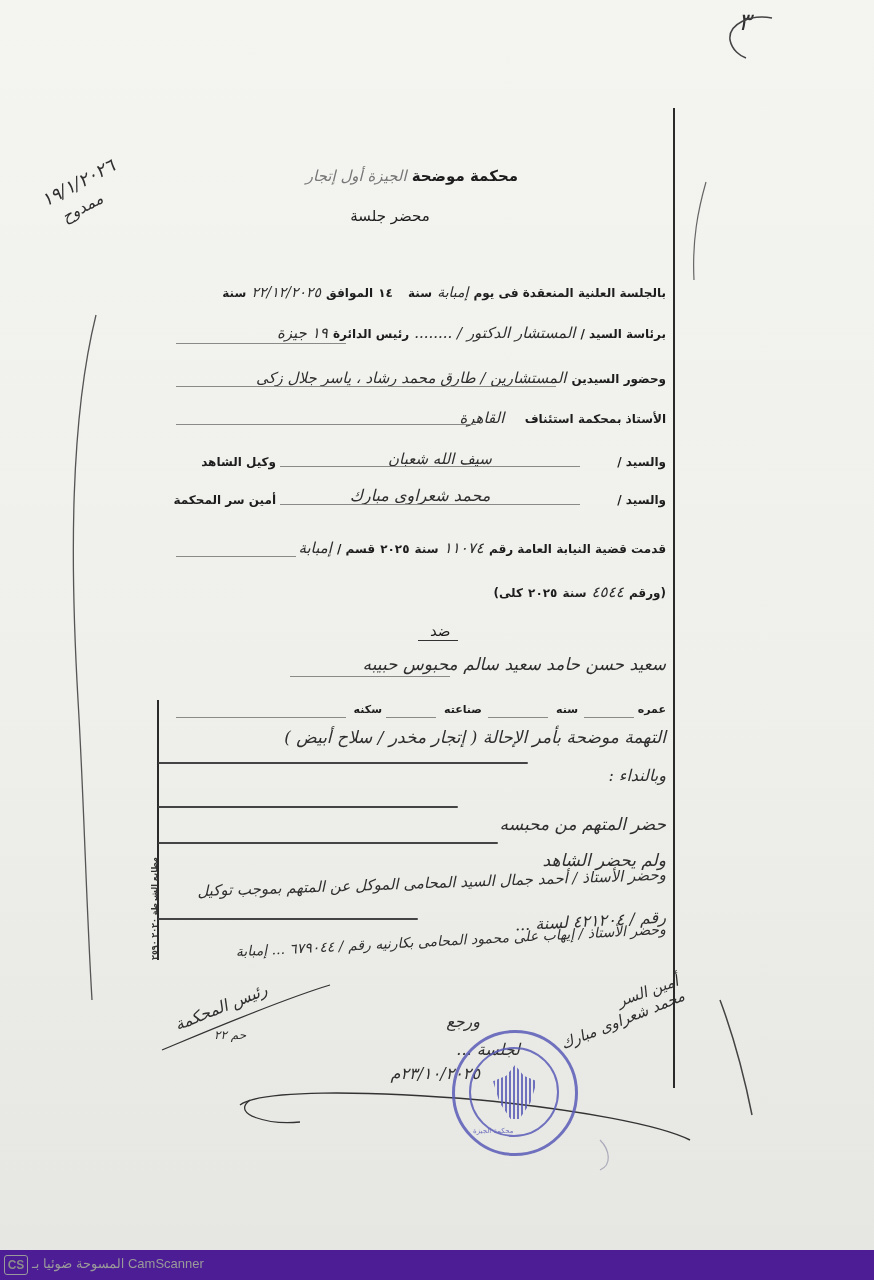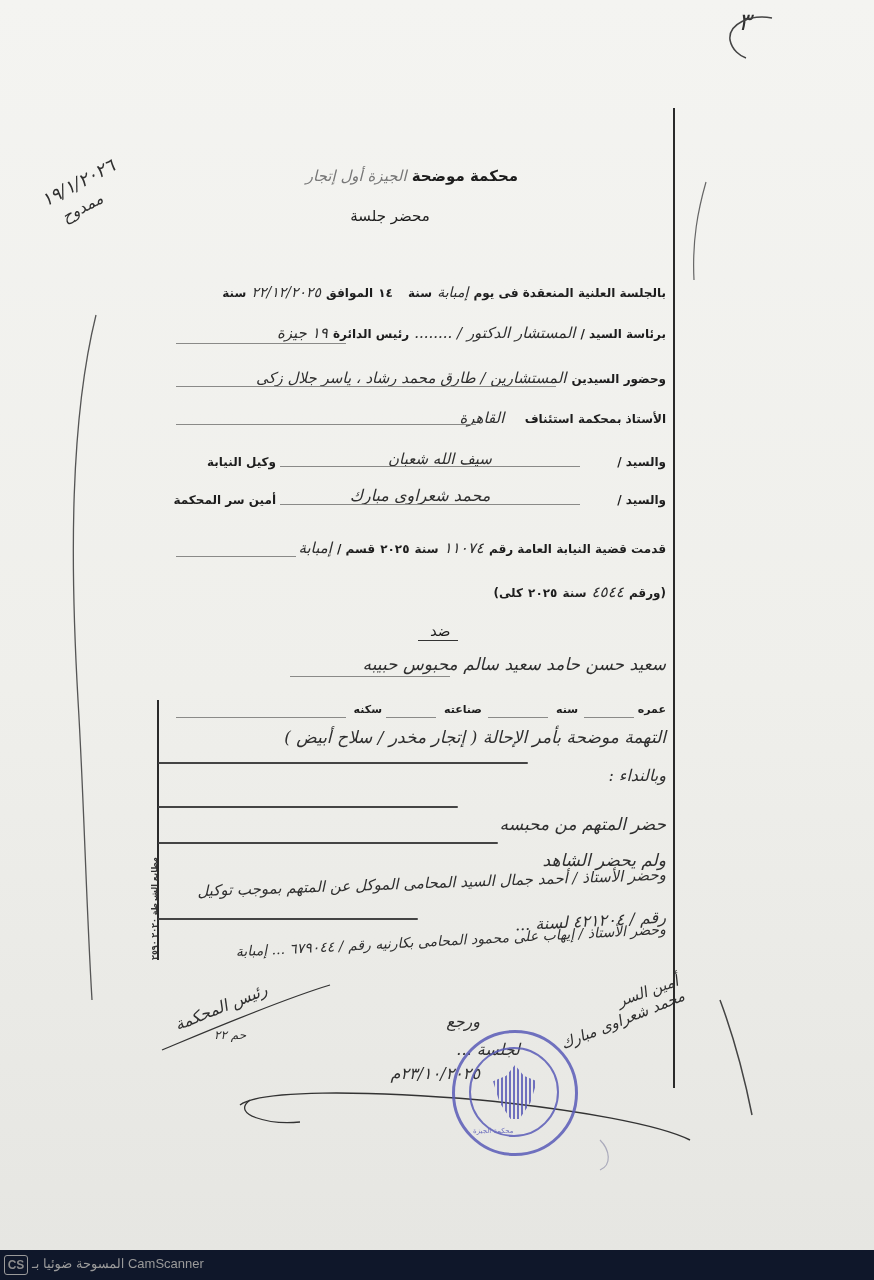--- a/index.html
+++ b/index.html
@@ -13,21 +13,21 @@
     background:linear-gradient(180deg,#f4f4f1 0%,#efefeb 55%,#e6e6e2 100%);
   }
   .abs { position:absolute; }
   .rtl { direction:rtl; text-align:right; }
   .printed { color:#1d1d1d; font-family:"DejaVu Sans", sans-serif; font-weight:bold; font-size:12px; white-space:nowrap; }
   .hand { color:#2f2f2f; font-family:"DejaVu Serif", serif; font-style:italic; white-space:nowrap; }
   .rule { position:absolute; height:1px; background:#8a8a88; }
   .vline { position:absolute; width:2px; background:#2a2a2a; }
   .hline { position:absolute; height:2px; background:#444; border-radius:2px; }
   .footer {
-    position:absolute; left:0; top:1250px; width:874px; height:30px; background:#0f172a;
+    position:absolute; left:0; top:1250px; width:874px; height:30px; background:#4c1d95;
   }
   .cs-badge {
     position:absolute; left:4px; top:5px; width:22px; height:18px;
     border:1.5px solid #9a9a9a; border-radius:3px; color:#8c8c8c;
     font-family:"Liberation Sans", sans-serif; font-weight:bold; font-size:12px;
     text-align:center; line-height:18px;
   }
   .cs-text {
     position:absolute; left:32px; top:6px; color:#9a9a9a;
     font-family:"Liberation Sans", sans-serif; font-size:13px; white-space:nowrap;
@@ -109,21 +109,21 @@
 
   <div class="abs rtl" style="left:176px;top:408px;width:490px;">
     <span class="printed">الأستاذ بمحكمة استئناف</span>
     &nbsp;&nbsp;&nbsp;<span class="hand" style="font-size:15px;">القاهرة</span>
   </div>
   <div class="rule" style="left:176px;top:424px;width:300px;"></div>
 
   <div class="abs printed rtl" style="left:560px;top:455px;width:106px;">والسيد /</div>
   <div class="abs hand rtl" style="left:330px;top:450px;width:220px;font-size:15px;text-align:center;">سيف الله شعبان</div>
   <div class="rule" style="left:280px;top:466px;width:300px;"></div>
-  <div class="abs printed rtl" style="left:176px;top:455px;width:100px;font-weight:bold;">وكيل النيابة</div>
+  <div class="abs printed rtl" style="left:176px;top:455px;width:100px;font-weight:bold;">وكيل الشاهد</div>
 
   <div class="abs printed rtl" style="left:560px;top:493px;width:106px;">والسيد /</div>
   <div class="abs hand rtl" style="left:290px;top:486px;width:260px;font-size:16px;text-align:center;">محمد شعراوى مبارك</div>
   <div class="rule" style="left:280px;top:504px;width:300px;"></div>
   <div class="abs printed rtl" style="left:176px;top:493px;width:100px;">أمين سر المحكمة</div>
 
   <div class="abs rtl" style="left:176px;top:538px;width:490px;">
     <span class="printed">قدمت قضية النيابة العامة رقم</span>
     <span class="hand" style="font-size:15px;">١١٠٧٤</span>
     <span class="printed">سنة</span>

